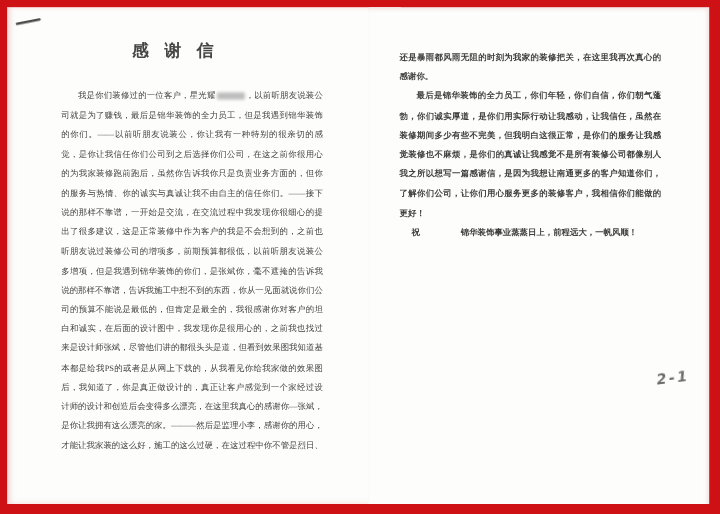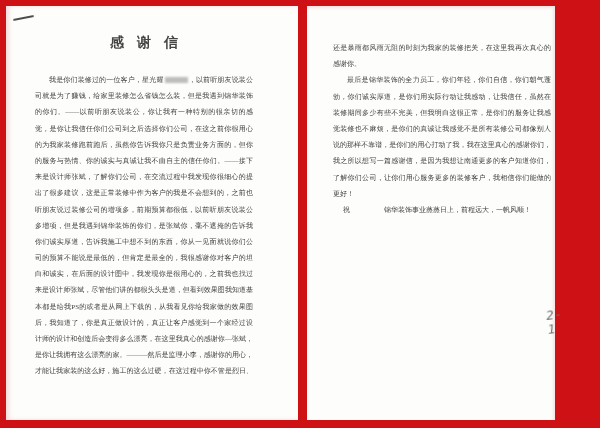--- a/index.html
+++ b/index.html
@@ -7,44 +7,45 @@
     width: 600px; height: 428px;
     position: relative;
     overflow: hidden;
     background: #cd1115;
     font-family: "Liberation Serif", "DejaVu Serif", serif;
   }
   .page {
     position: absolute;
     top: 6px; height: 414px;
     background: #fdfdfb;
+    padding-left: 36px;
   }
   .page-left  { left: 6px;   width: 292px; box-shadow: inset 3px 0 4px rgba(231,160,160,0.35); }
-  .page-right { left: 307px; width: 248px; box-shadow: inset -2px 2px 3px rgba(200,120,120,0.18); }
+  .page-right { left: 307px; width: 248px; box-shadow: inset -2px 2px 3px rgba(200,120,120,0.18); font-weight: bold; }
 
   .pen-mark {
     position: absolute; left: 7px; top: 11px;
     width: 21px; height: 2px;
     background: #4c4c4c;
     border-radius: 2px;
     transform: rotate(-11deg);
     filter: blur(0.3px);
   }
 
   .letter-title {
     position: absolute; top: 28px; left: 29px; width: 218px;
     text-align: center;
     font-size: 14px; font-weight: bold;
     color: #454545;
     letter-spacing: 13px; padding-left: 13px; box-sizing: border-box;
     filter: blur(0.2px);
   }
 
   .letter-body { position: absolute; left: 29px; width: 218px; }
-  .body-left  { top: 66px; }
+  .body-left  { top: 66px; margin-left: 16px; }
   .body-right { top: 34px; left: 26px; }
 
   .line {
     height: 16.2px; line-height: 16.2px;
     font-size: 7px;
     color: #3f3f3f;
     text-align: justify; text-align-last: justify;
     white-space: nowrap;
     overflow: visible;
     filter: blur(0.15px);
@@ -74,49 +75,48 @@
   }
 </style>
 </head>
 <body>
 
 <div class="page page-left">
   <div class="pen-mark"></div>
   <div class="letter-title">感谢信</div>
   <div class="letter-body body-left">
     <div class="line indent"><span>我是你们装修过的一位客户，星光耀</span><span class="redact"></span><span>，以前听朋友说装公</span></div>
-    <div class="line">司就是为了赚钱，给家里装修怎么省钱怎么装，但是我遇到锦华装饰</div>
+    <div class="line">司就是为了赚钱，最后是锦华装饰的全力员工，但是我遇到锦华装饰</div>
     <div class="line">的你们。——以前听朋友说装公，你让我有一种特别的很亲切的感</div>
     <div class="line">觉，是你让我信任你们公司到之后选择你们公司，在这之前你很用心</div>
     <div class="line">的为我家装修跑前跑后，虽然你告诉我你只是负责业务方面的，但你</div>
     <div class="line">的服务与热情、你的诚实与真诚让我不由自主的信任你们。——接下</div>
-    <div class="line">来是设计师张斌，了解你们公司，在交流过程中我发现你很细心的提</div>
+    <div class="line">说的那样不靠谱，一开始是交流，在交流过程中我发现你很细心的提</div>
     <div class="line">出了很多建议，这是正常装修中作为客户的我是不会想到的，之前也</div>
     <div class="line">听朋友说过装修公司的增项多，前期预算都很低，以前听朋友说装公</div>
     <div class="line">多增项，但是我遇到锦华装饰的你们，是张斌你，毫不遮掩的告诉我</div>
-    <div class="line">你们诚实厚道，告诉我施工中想不到的东西，你从一见面就说你们公</div>
+    <div class="line">说的那样不靠谱，告诉我施工中想不到的东西，你从一见面就说你们公</div>
     <div class="line">司的预算不能说是最低的，但肯定是最全的，我很感谢你对客户的坦</div>
     <div class="line">白和诚实，在后面的设计图中，我发现你是很用心的，之前我也找过</div>
     <div class="line">来是设计师张斌，尽管他们讲的都很头头是道，但看到效果图我知道基</div>
     <div class="line">本都是给我PS的或者是从网上下载的，从我看见你给我家做的效果图</div>
     <div class="line">后，我知道了，你是真正做设计的，真正让客户感觉到一个家经过设</div>
     <div class="line">计师的设计和创造后会变得多么漂亮，在这里我真心的感谢你—张斌，</div>
     <div class="line">是你让我拥有这么漂亮的家。———然后是监理小李，感谢你的用心，</div>
     <div class="line">才能让我家装的这么好，施工的这么过硬，在这过程中你不管是烈日、</div>
   </div>
 </div>
 
 <div class="page page-right">
   <div class="letter-body body-right">
     <div class="line">还是暴雨都风雨无阻的时刻为我家的装修把关，在这里我再次真心的</div>
     <div class="line short">感谢你。</div>
     <div class="line indent">最后是锦华装饰的全力员工，你们年轻，你们自信，你们朝气蓬</div>
     <div class="line">勃，你们诚实厚道，是你们用实际行动让我感动，让我信任，虽然在</div>
     <div class="line">装修期间多少有些不完美，但我明白这很正常，是你们的服务让我感</div>
     <div class="line">觉装修也不麻烦，是你们的真诚让我感觉不是所有装修公司都像别人</div>
-    <div class="line">说的那样不靠谱，是你们的用心打动了我，我在这里真心的感谢你们，</div>
     <div class="line">我之所以想写一篇感谢信，是因为我想让南通更多的客户知道你们，</div>
     <div class="line">了解你们公司，让你们用心服务更多的装修客户，我相信你们能做的</div>
     <div class="line short">更好！</div>
     <div class="line wish-line"><span>祝</span><span class="wish-text">锦华装饰事业蒸蒸日上，前程远大，一帆风顺！</span></div>
   </div>
   <div class="handwritten-mark">2-1</div>
 </div>
 
 </body></html>

